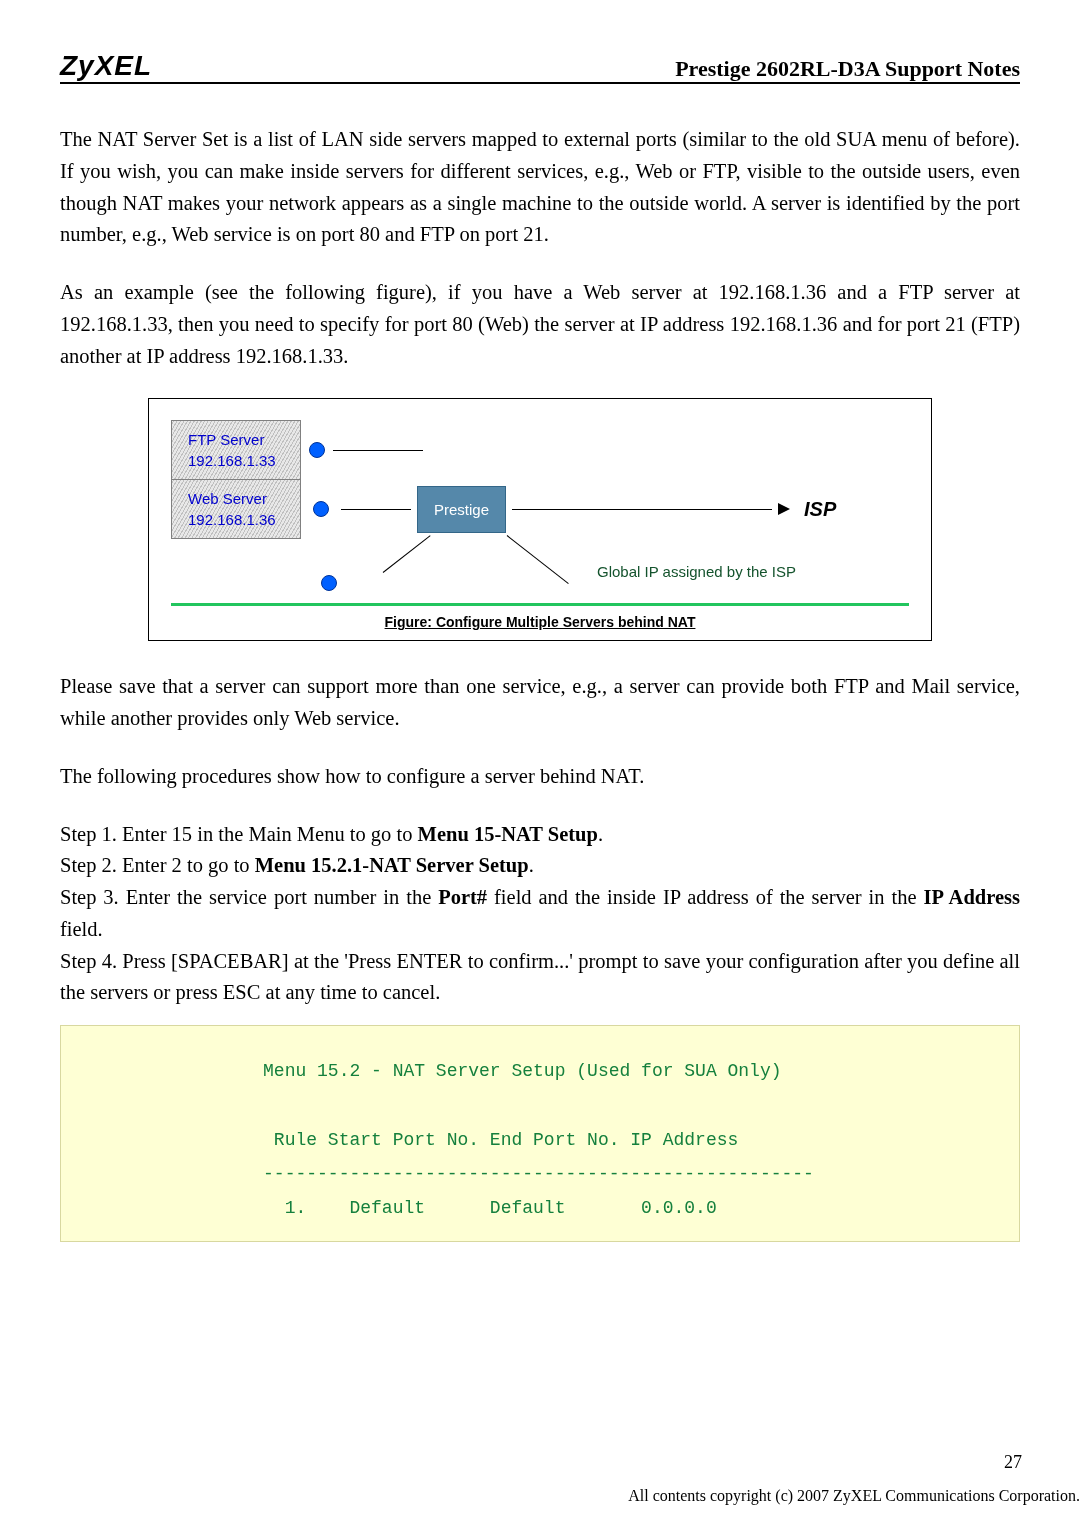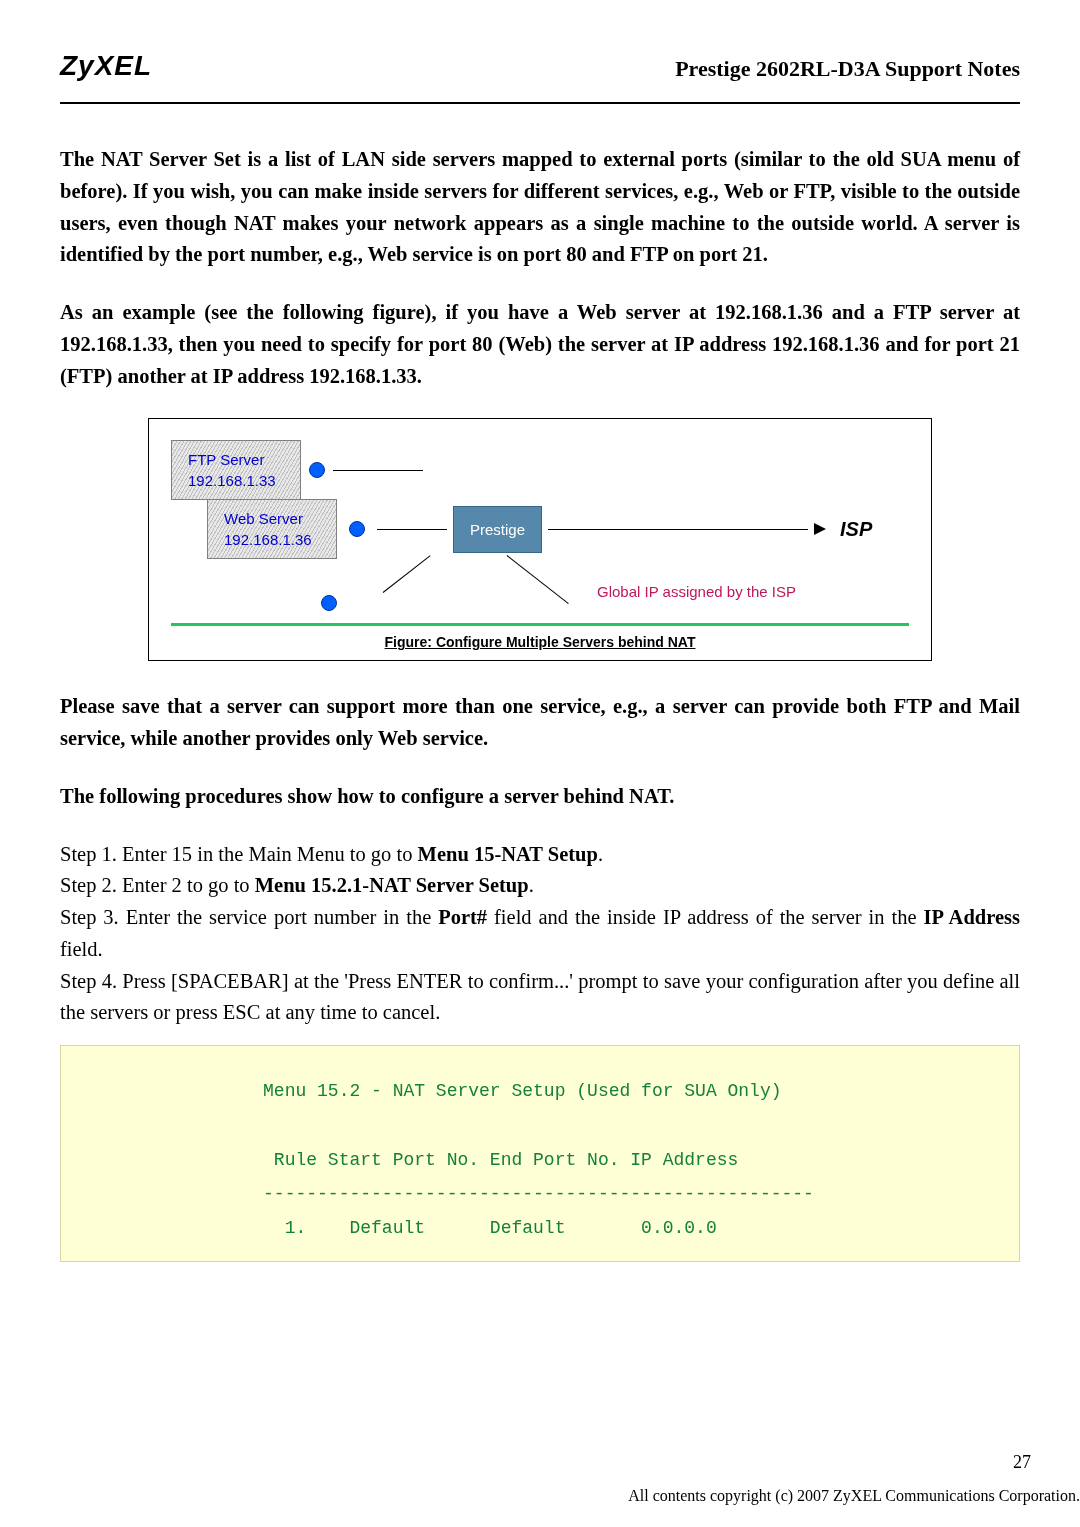--- a/index.html
+++ b/index.html
@@ -10,40 +10,39 @@
     background: #ffffff;
     color: #000000;
     position: relative;
     padding: 50px 60px 40px 60px;
   }
   .header {
     display: flex;
     justify-content: space-between;
     align-items: flex-end;
     border-bottom: 2px solid #000;
-    padding-bottom: 20px;
+    padding-bottom: 0;
     margin-bottom: 40px;
   }
   .logo {
     font-size: 28px;
     font-weight: bold;
     font-style: italic;
     letter-spacing: 1px;
     font-family: Arial, sans-serif;
   }
   .header-title {
     font-size: 22px;
     font-weight: bold;
   }
   .para {
     font-size: 20.5px;
     line-height: 1.55;
     text-align: justify;
     margin-bottom: 26px;
-    font-weight: bold;
   }
   .bold { font-weight: bold; }
   .figure-box {
     border: 1.5px solid #000;
     margin: 8px 88px 30px 88px;
     padding: 16px 22px 10px 22px;
     font-family: Arial, Helvetica, sans-serif;
     font-size: 15px;
   }
   .fig-row1 {
@@ -74,21 +73,20 @@
     height: 1px;
     background: #000;
     flex: 0 0 auto;
   }
   .fig-row2 {
     display: flex;
     align-items: center;
     gap: 6px;
     height: 60px;
     margin-top: -6px;
-    margin-left: 36px;
   }
   .server-box2 {
     border: 1px solid #808080;
     background: repeating-linear-gradient(-60deg, #c0c0c0 0 1px, #e8e8e8 1px 3px);
     padding: 8px 16px;
     color: #0000cc;
     font-size: 15px;
     line-height: 1.4;
     min-width: 130px;
     text-align: left;
@@ -149,21 +147,21 @@
     bottom: 22px; left: 46px;
     width: 60px;
     height: 1px;
     background: #000;
     transform-origin: left center;
     transform: rotate(-38deg);
   }
   .global-ip-label {
     font-family: Arial, sans-serif;
     font-size: 15px;
-    color: #be185d;
+    color: #14532d;
     margin-left: 20px;
     margin-top: 28px;
     white-space: nowrap;
   }
   .step-line {
     font-size: 20.5px;
     line-height: 1.55;
     text-align: justify;
   }
   .code-block {
@@ -173,21 +171,21 @@
     padding: 28px 40px 16px 40px;
     font-family: "Courier New", Courier, monospace;
     font-size: 18px;
     color: #15803d;
     line-height: 1.9;
     white-space: pre;
   }
   .page-num {
     position: absolute;
     bottom: 54px;
-    right: 49px;
+    right: 58px;
     font-size: 18px;
   }
   .footer {
     position: absolute;
     bottom: 22px;
     left: 0; right: 0;
     text-align: right;
     font-size: 16px;
   }
 </style>

